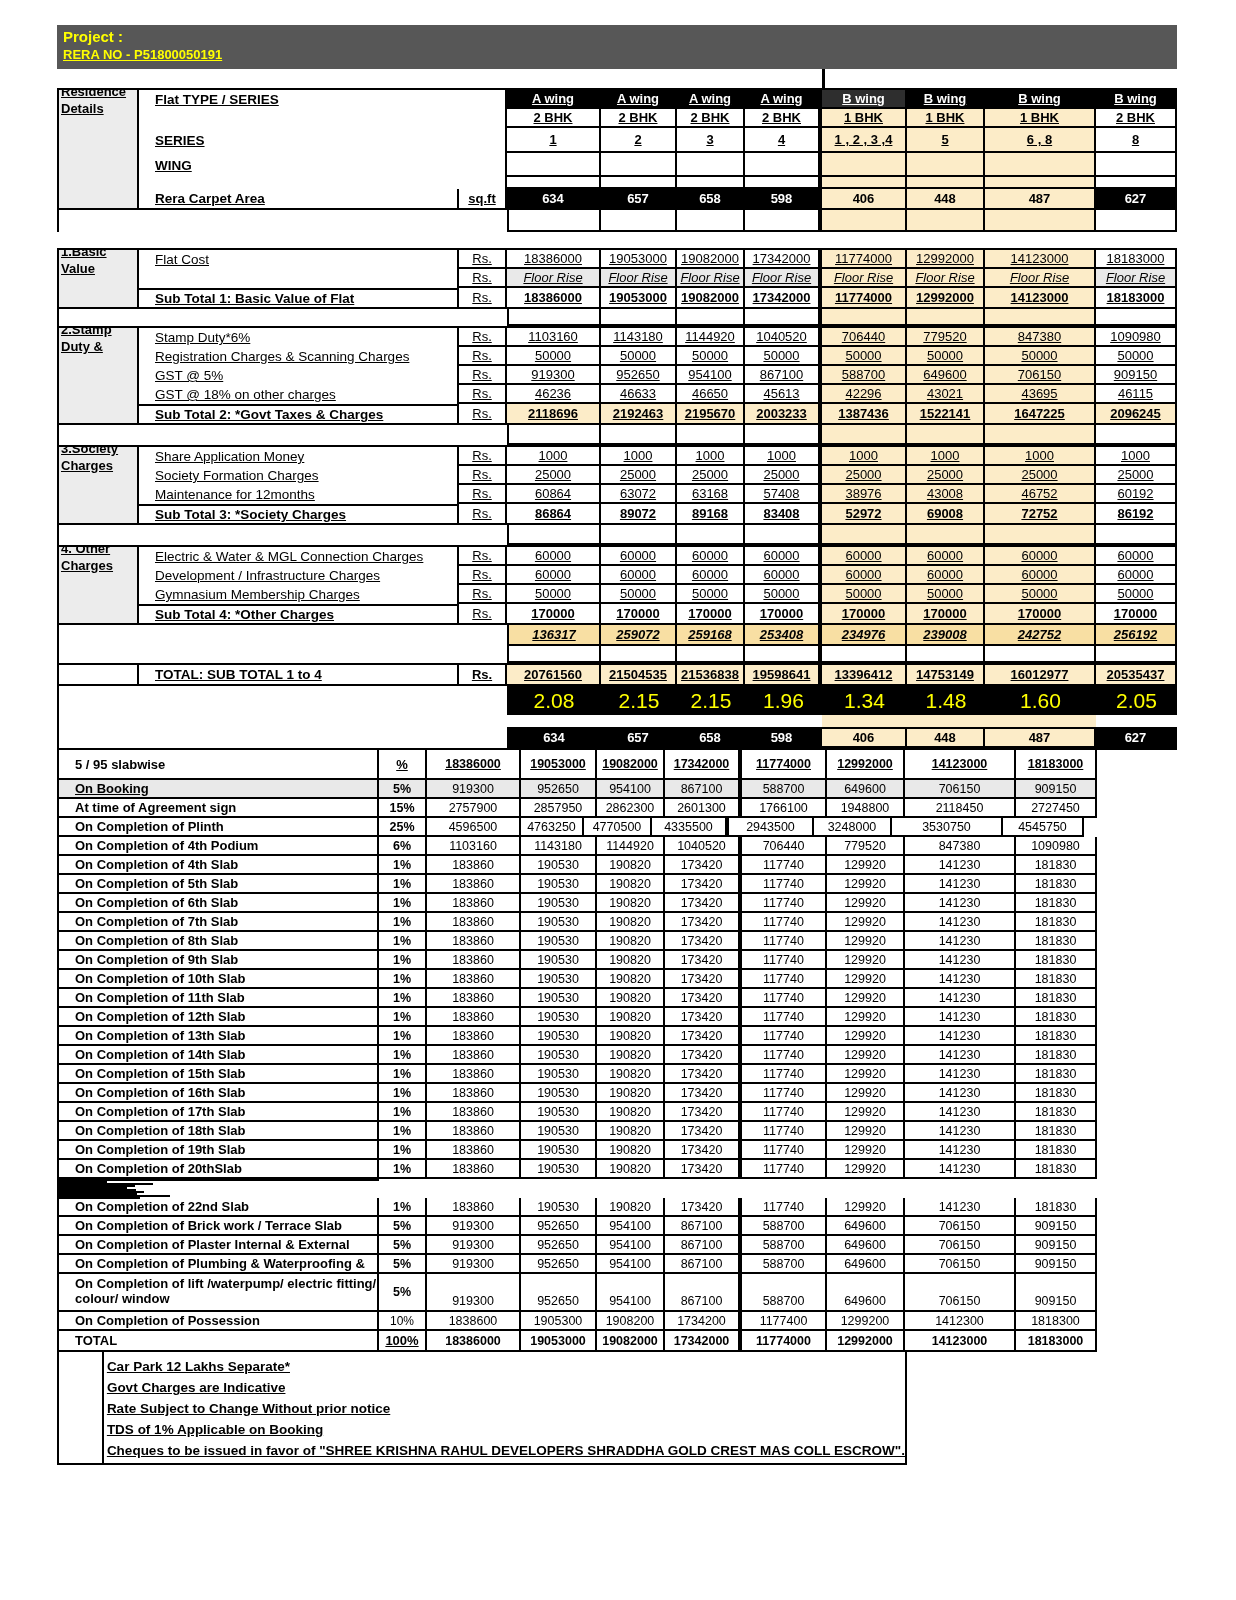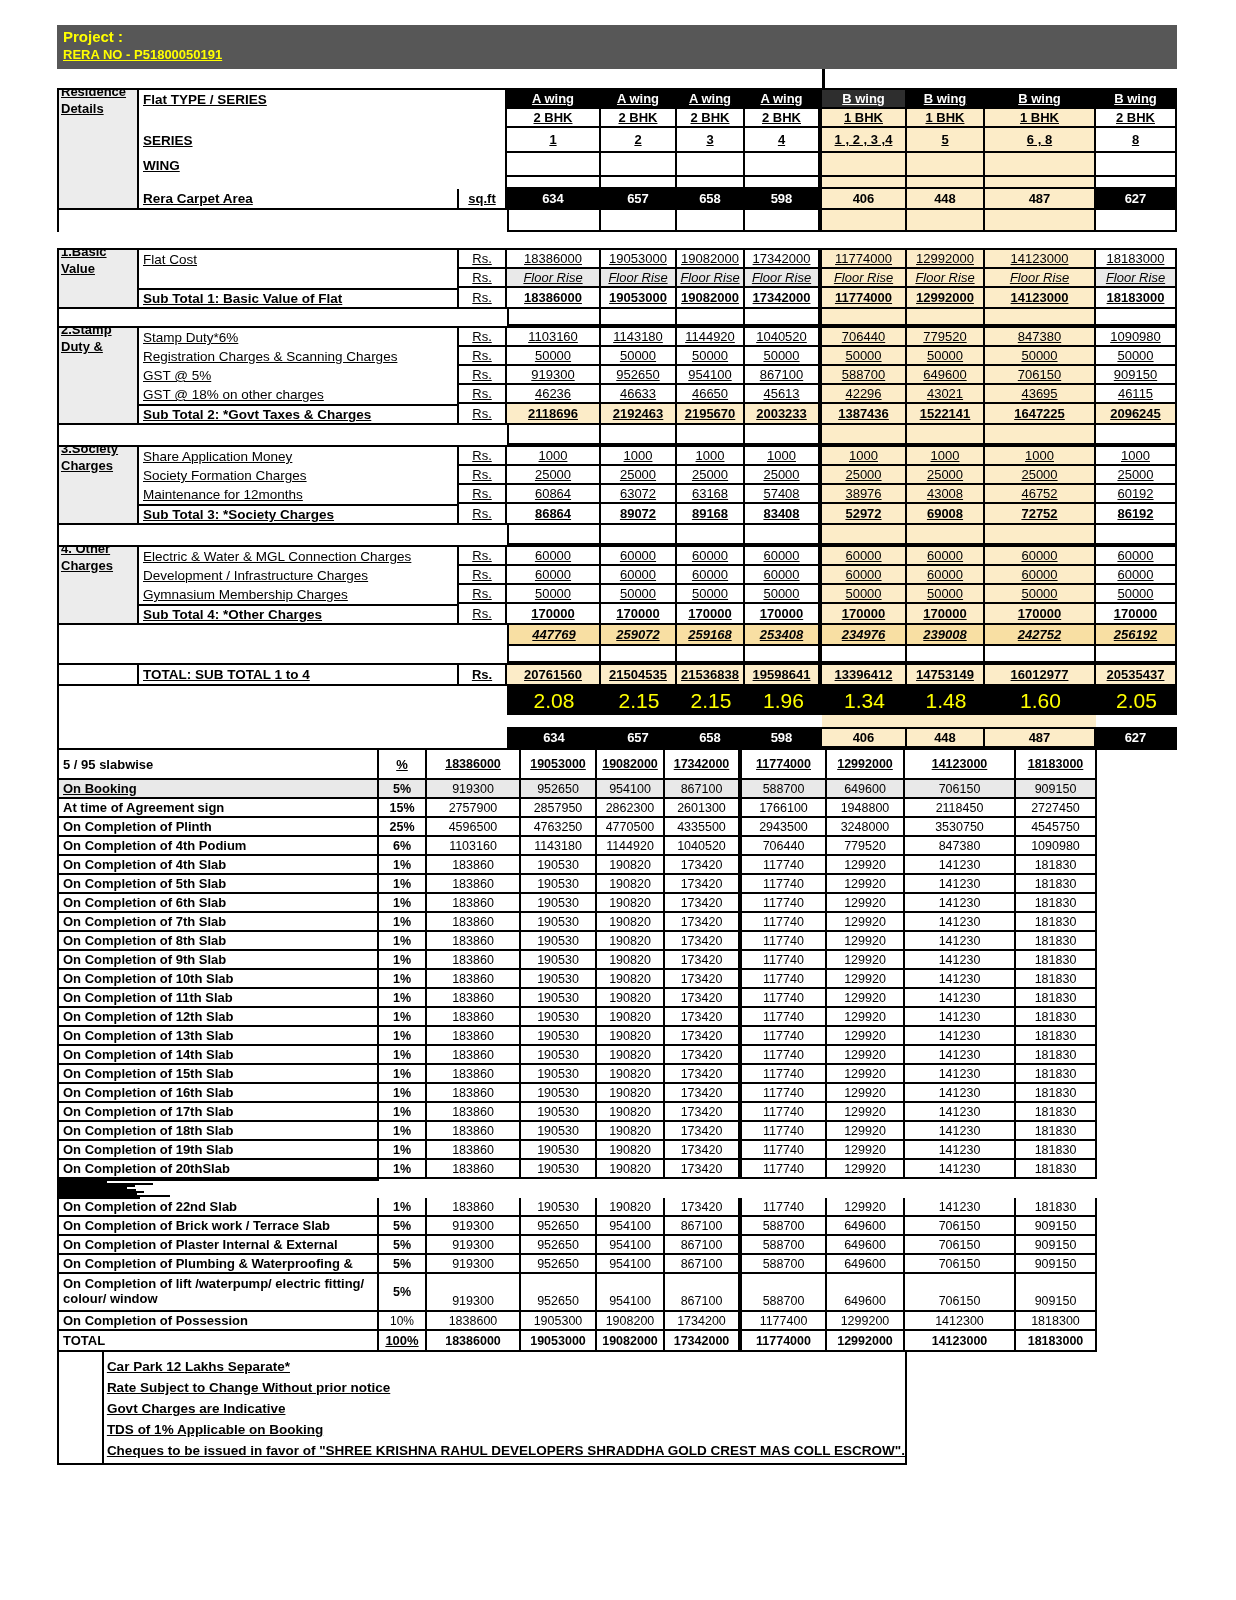--- a/index.html
+++ b/index.html
@@ -19,21 +19,21 @@
   .side .clip { height:30px; overflow:hidden; padding-left:2px; }
   .side .sl { font-weight:bold; font-size:13px; line-height:17px; text-decoration:underline; margin-top:-7px; white-space:nowrap; }
   .side .sl + .sl { margin-top:0; }
   .slabSide { background:#fff; }
   .slabSide .clip { height:auto; margin-top:-0px; padding-top:2px; }
   .slabSide .sl { margin-top:0; text-decoration:none; font-size:12.5px; }
   .rows { display:flex; flex-direction:column; flex:1; }
   .row { display:flex; }
 
   .c { border-right:2px solid #000; border-bottom:2px solid #000; display:flex; align-items:center; justify-content:center; font-size:13px; overflow:hidden; white-space:nowrap; }
-  .desc { width:320px; justify-content:flex-start; padding-left:4px; font-size:13.5px; }
+  .desc { width:320px; justify-content:flex-start; padding-left:16px; font-size:13.5px; }
   .wide { width:368px; }
   .rs { width:48px; }
   .nb { border-bottom:none; }
   .bt { border-top:2px solid #000; }
   .bl { border-left:2px solid #000; }
   .thick { border-right-width:4px; }
   .b { font-weight:bold; }
   .u { text-decoration:underline; }
   .i { font-style:italic; }
   .k { background:#000; color:#fff; font-weight:bold; }
@@ -420,21 +420,21 @@
               <div class="c v u b thick" style="width: 77px;">170000</div>
               <div class="c v u b cr" style="width: 85px;">170000</div>
               <div class="c v u b cr" style="width: 78px;">170000</div>
               <div class="c v u b cr" style="width: 111px;">170000</div>
               <div class="c v u b" style="width: 81px;">170000</div>
             </div>
           </div>
         </div>
         <div class="strip" style="height: 21px;">
           <div class="open"></div>
-          <div class="c u b i dcr bl" style="width: 94px;">447769</div>
+          <div class="c u b i dcr bl" style="width: 94px;">136317</div>
           <div class="c u b i dcr" style="width: 76px;">259072</div>
           <div class="c u b i dcr" style="width: 68px;">259168</div>
           <div class="c u b i dcr thick" style="width: 77px;">253408</div>
           <div class="c u b i dcr" style="width: 85px;">234976</div>
           <div class="c u b i dcr" style="width: 78px;">239008</div>
           <div class="c u b i dcr" style="width: 111px;">242752</div>
           <div class="c u b i dcr" style="width: 81px;">256192</div>
         </div>
         <div class="strip" style="height: 17px;">
           <div class="open"></div>
@@ -532,21 +532,21 @@
               <div class="c v thick" style="width: 77px;">2601300</div>
               <div class="c v " style="width: 85px;">1766100</div>
               <div class="c v " style="width: 78px;">1948800</div>
               <div class="c v " style="width: 111px;">2118450</div>
               <div class="c v " style="width: 81px;">2727450</div>
             </div>
             <div class="row" style="height: 19px;">
               <div class="c desc b">On Completion of Plinth</div>
               <div class="c rs pc">25%</div>
               <div class="c v " style="width: 94px;">4596500</div>
-              <div class="c v " style="width: 76px;">4763250</div>
+              <div class="c v " style="width: 63px;">4763250</div>
               <div class="c v " style="width: 68px;">4770500</div>
               <div class="c v thick" style="width: 77px;">4335500</div>
               <div class="c v " style="width: 85px;">2943500</div>
               <div class="c v " style="width: 78px;">3248000</div>
               <div class="c v " style="width: 111px;">3530750</div>
               <div class="c v " style="width: 81px;">4545750</div>
             </div>
             <div class="row" style="height: 19px;">
               <div class="c desc b">On Completion of 4th Podium</div>
               <div class="c rs pc">6%</div>
@@ -858,21 +858,21 @@
               <div class="c v b" style="width: 78px;">12992000</div>
               <div class="c v b" style="width: 111px;">14123000</div>
               <div class="c v b" style="width: 81px;">18183000</div>
             </div>
           </div>
         </div>
         <div class="foot">
           <div class="footSide"></div>
           <div class="footBody">
             <div class="fl">Car Park 12 Lakhs Separate*</div>
+            <div class="fl">Govt Charges are Indicative</div>
             <div class="fl">Rate Subject to Change Without prior notice</div>
-            <div class="fl">Govt Charges are Indicative</div>
             <div class="fl">TDS of 1% Applicable on Booking</div>
             <div class="fl">Cheques to be issued in favor of "SHREE KRISHNA RAHUL DEVELOPERS SHRADDHA GOLD CREST MAS COLL ESCROW".</div>
           </div>
         </div>
       </div>
   </div>
 </div>
 
 </body></html>

